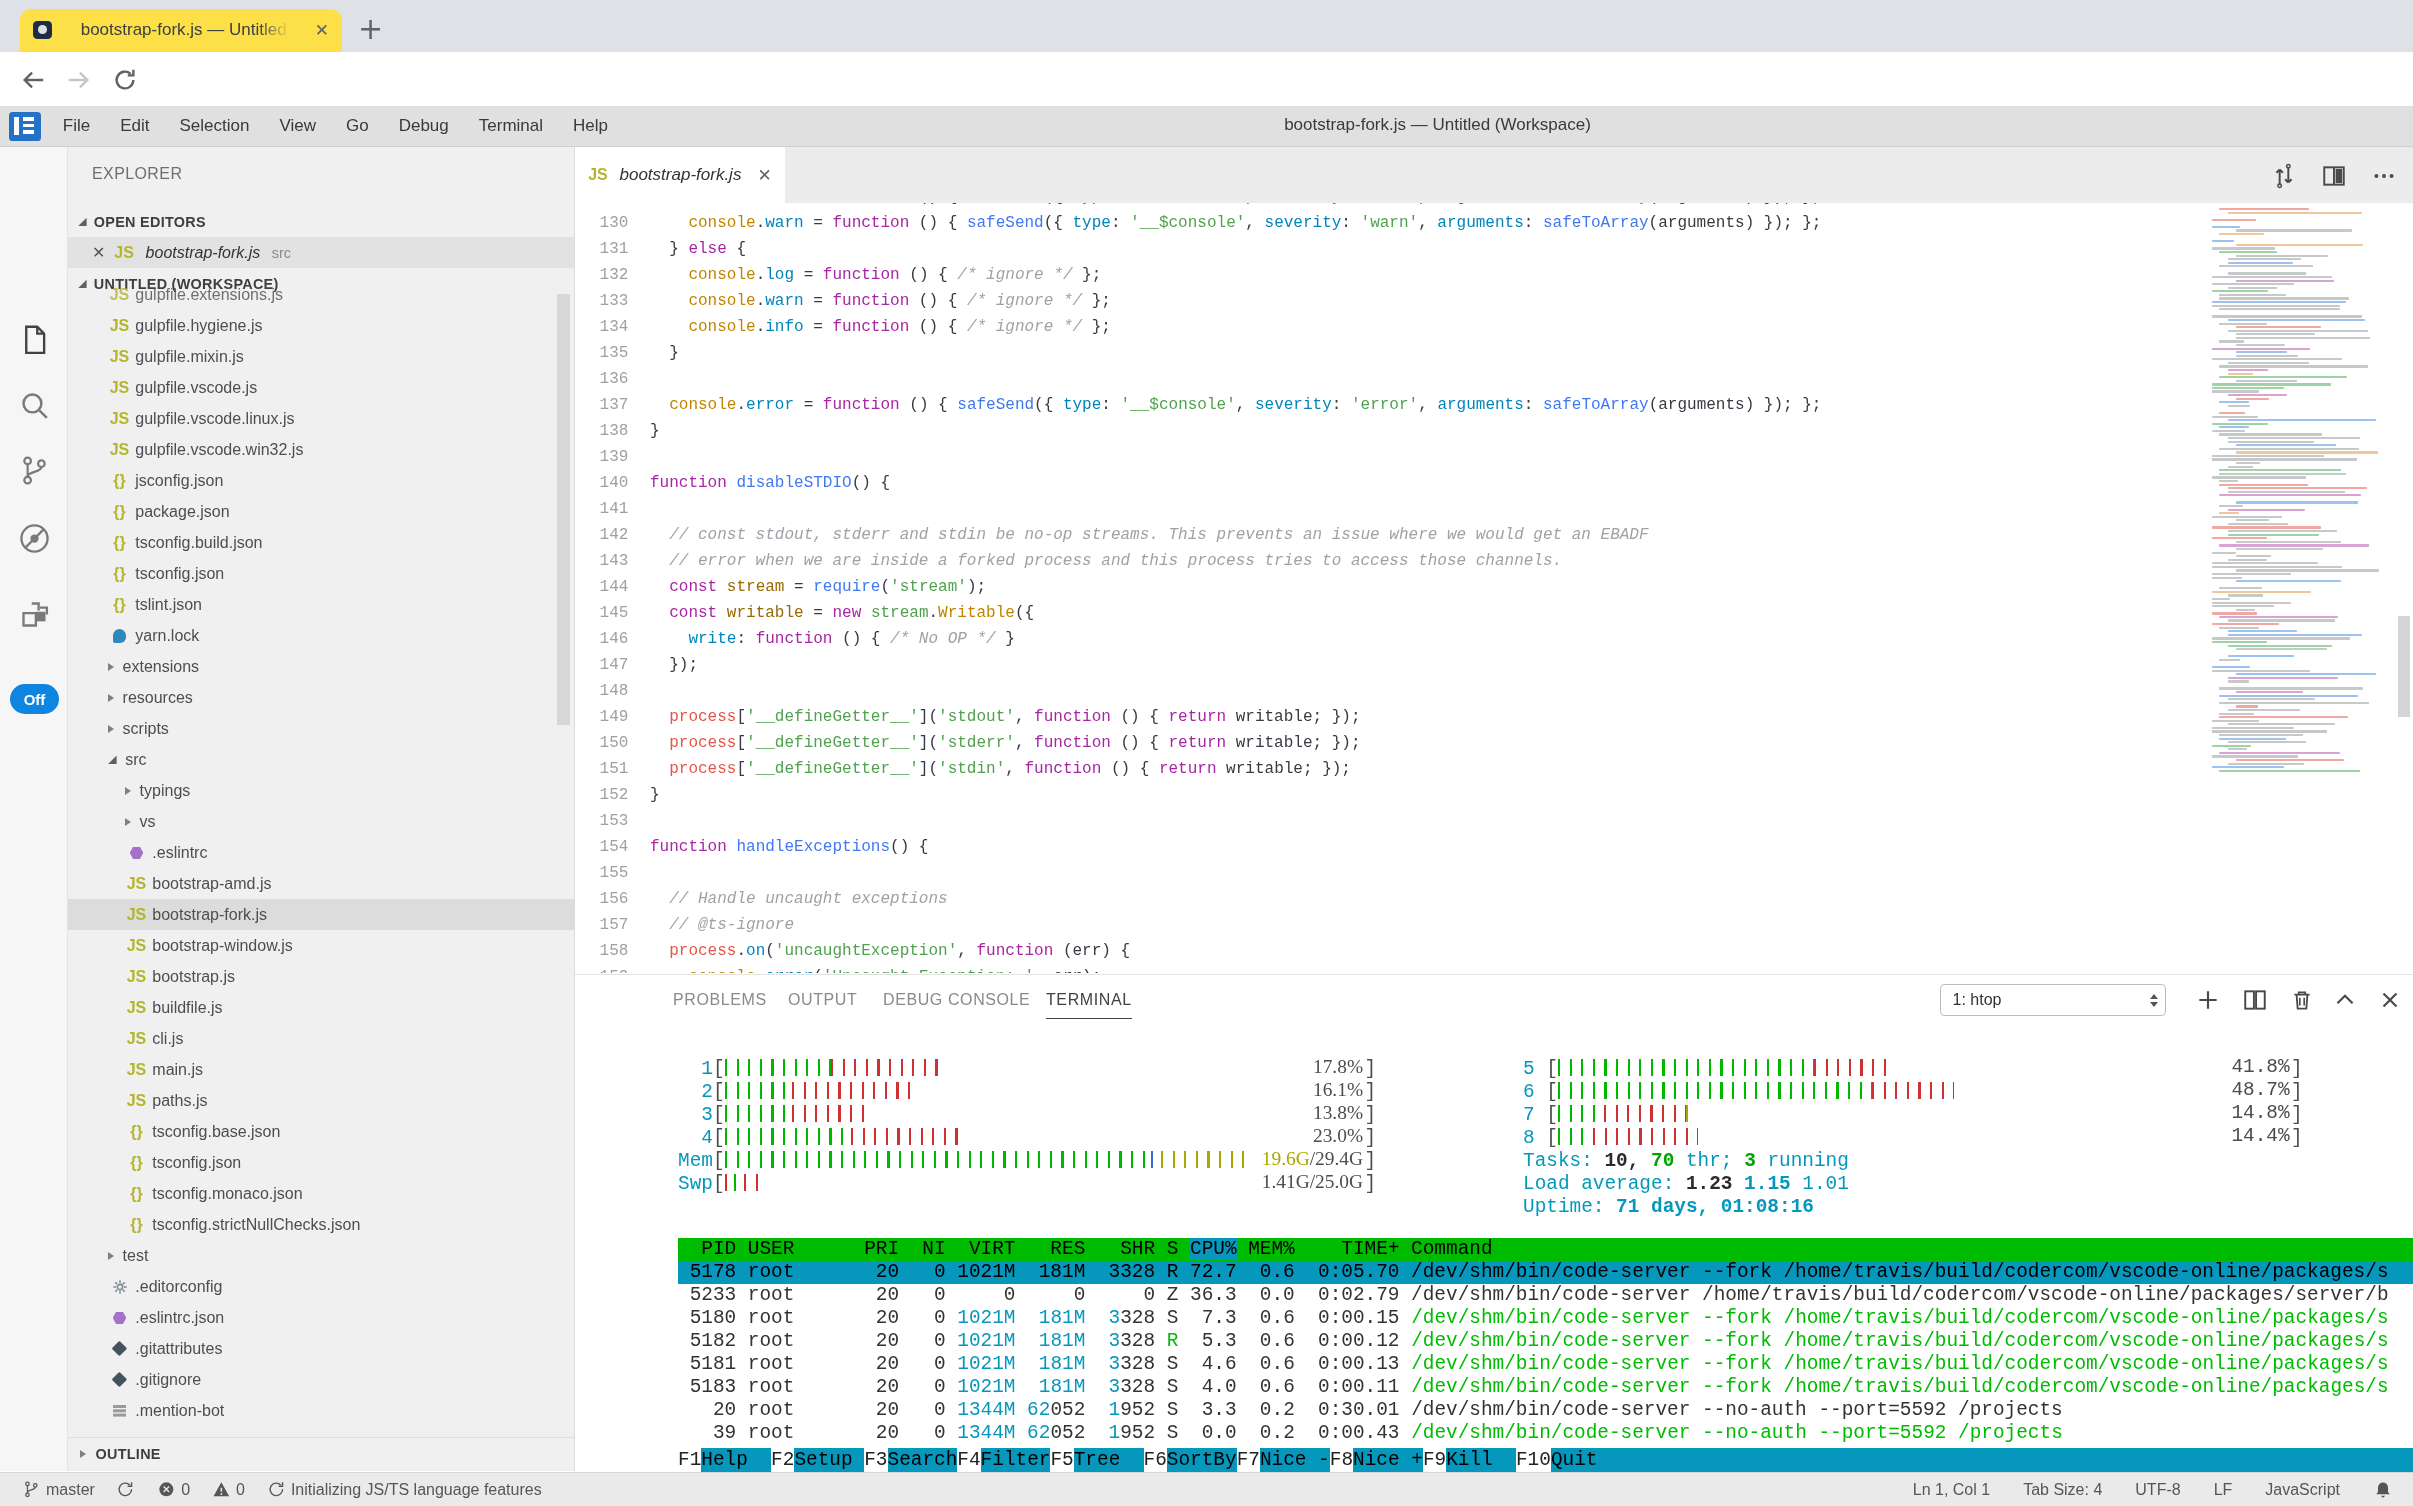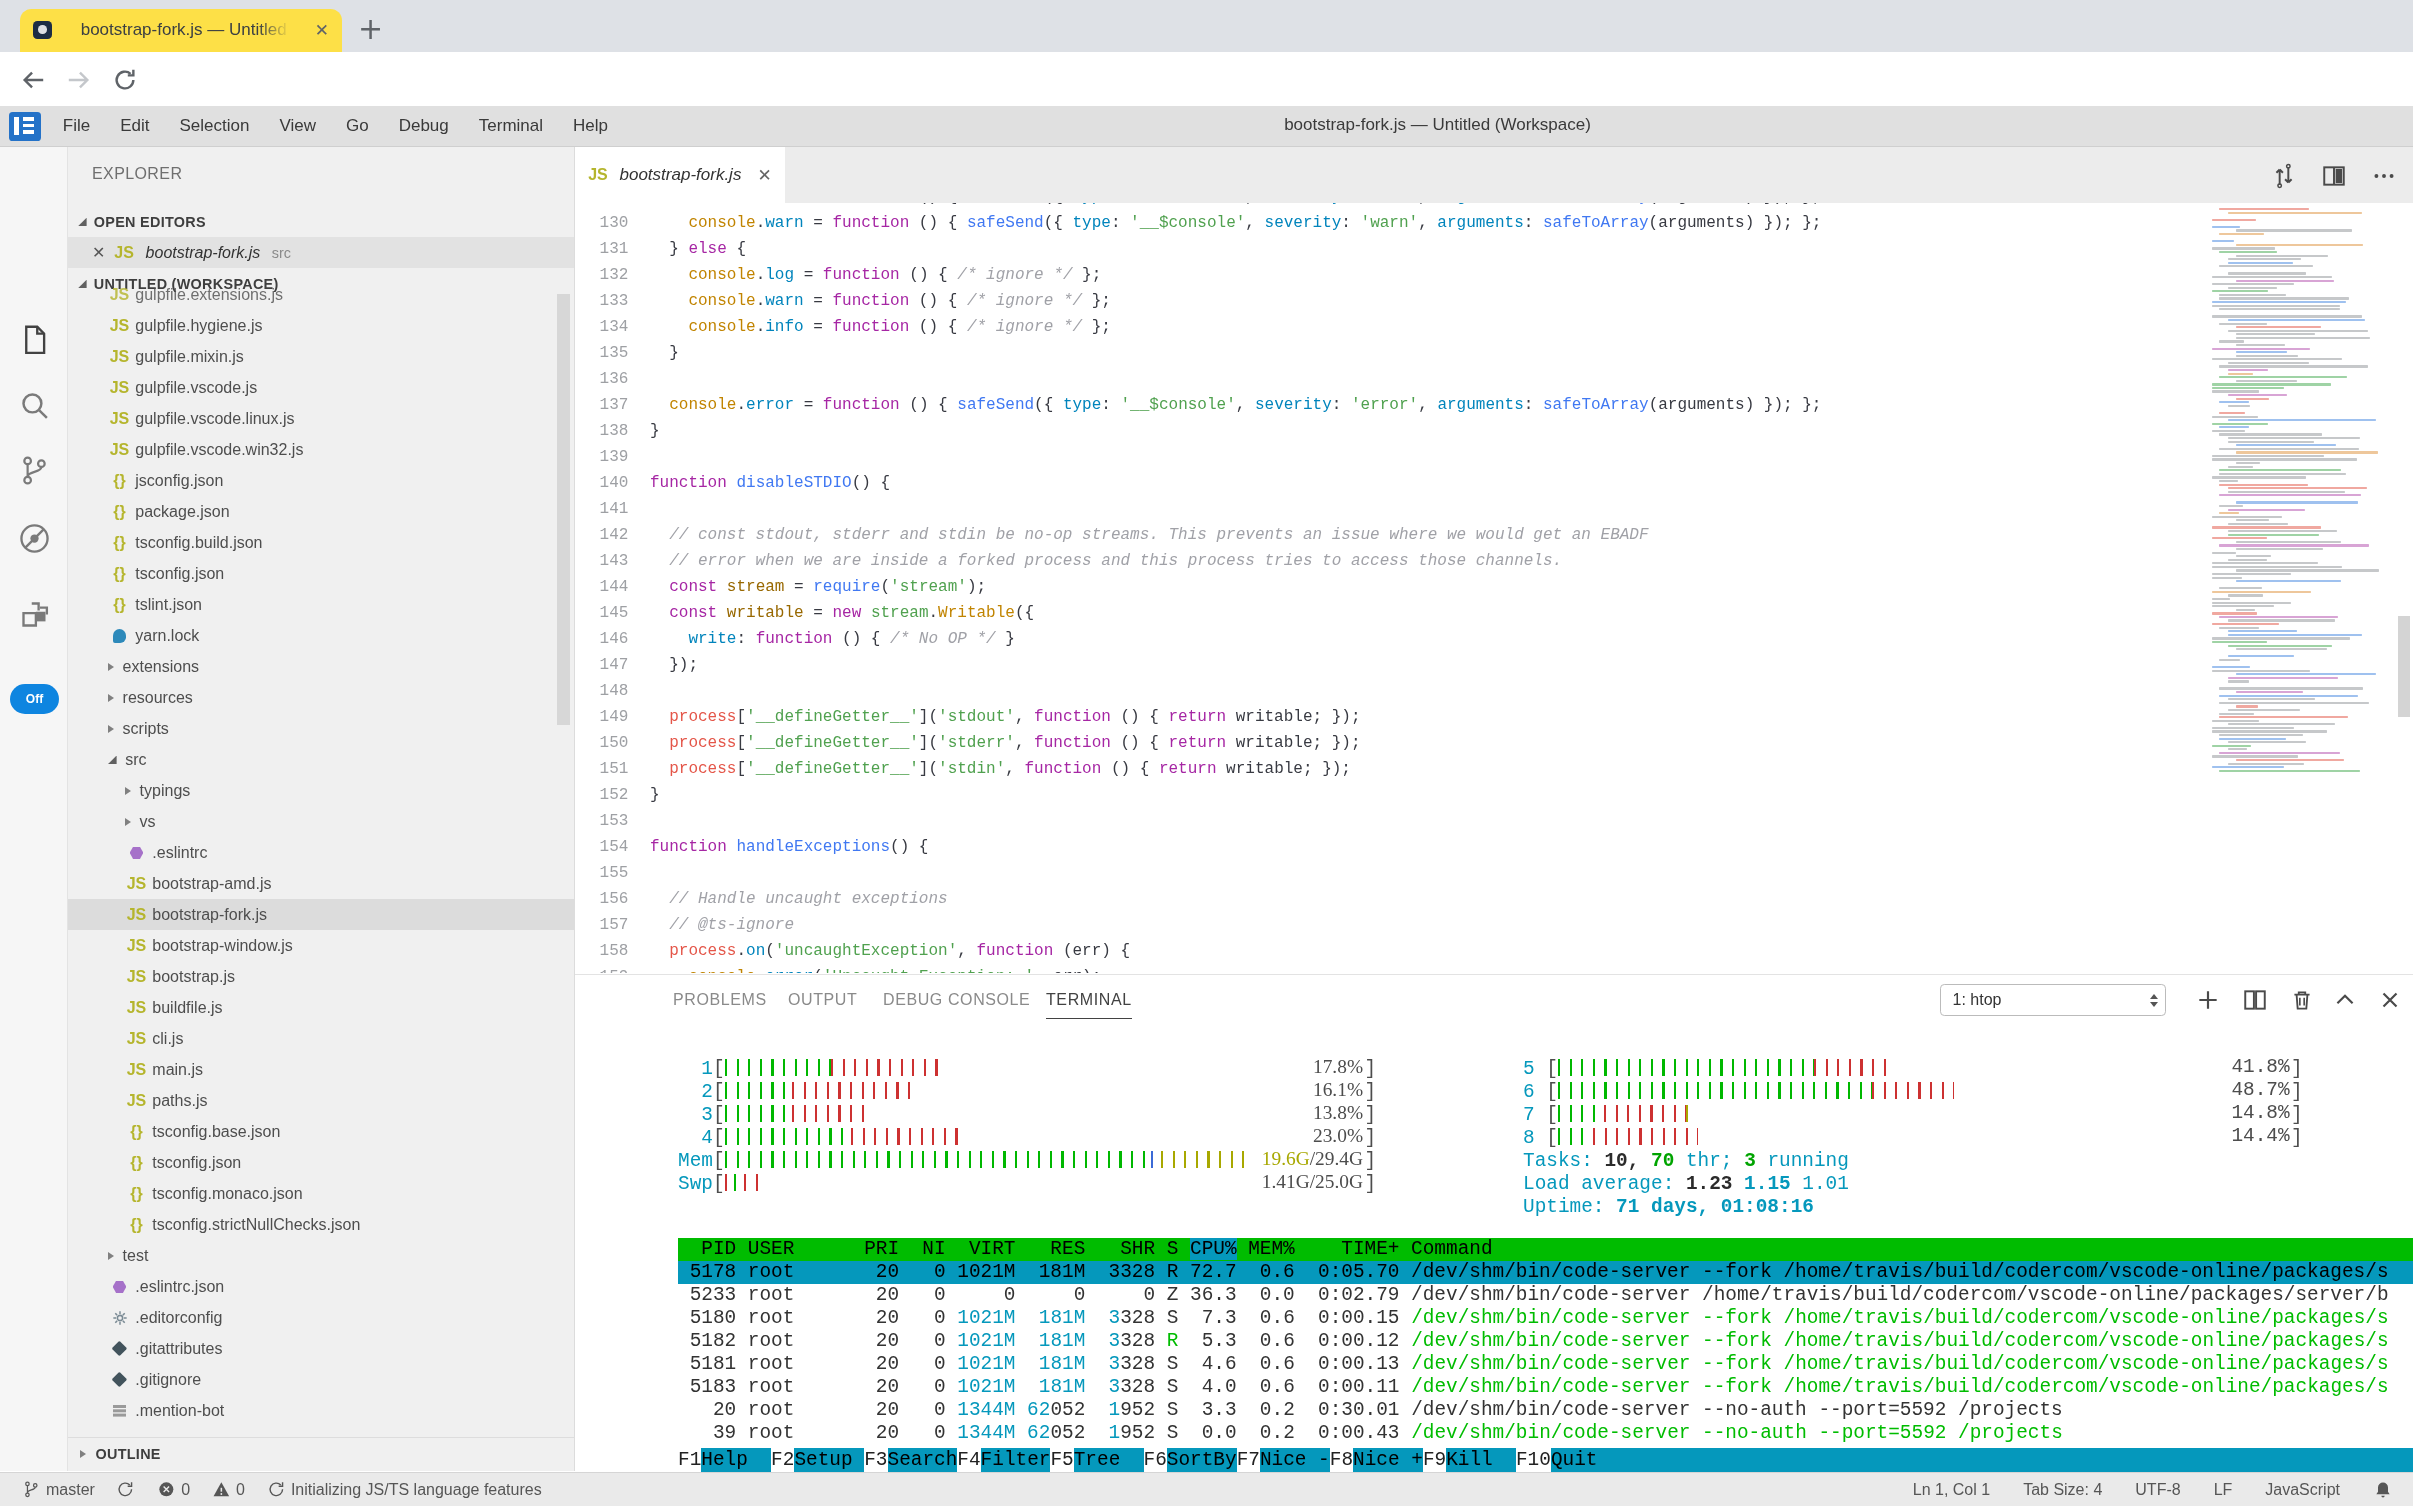--- a/index.html
+++ b/index.html
@@ -40,21 +40,21 @@
   #vslogo .b3{left:14.4px;top:12.2px;width:11.5px;height:3.6px;}
   #vslogo .b4{left:14.4px;top:18.7px;width:11.5px;height:3.6px;}
   .menu-item{font-size:17px;color:#3a3a3a;padding:0 15px;}
   #wintitle{position:absolute;left:1186px;top:115px;width:503px;text-align:center;font-size:17px;color:#3a3a3a;}
 
   
   #activitybar{left:0;top:147px;width:68px;height:1324px;background:#f6f6f6;border-right:0.7px solid #e3e3e3;box-sizing:border-box;}
   .actic{position:absolute;left:18px;width:33px;height:33px;color:#7a7a7a;}
   .actic.active{color:#424242;}
   #offbadge{left:10px;top:537px;width:49px;height:30px;border-radius:15px;background:#0e85e0;color:#fff;
-            font-size:12px;font-weight:bold;display:flex;align-items:center;justify-content:center;}
+            font-size:15px;font-weight:bold;display:flex;align-items:center;justify-content:center;}
 
   
   #sidebar{left:68px;top:147px;width:507px;height:1324px;background:#f0f0f0;border-right:0.7px solid #dcdcdc;box-sizing:border-box;overflow:hidden;}
   #expl-title{position:absolute;left:24px;top:18px;font-size:16px;color:#6f6f6f;letter-spacing:0.4px;}
   .sect-head{position:absolute;left:0;width:100%;height:32px;display:flex;align-items:center;font-size:14.4px;font-weight:bold;color:#3e3e3e;letter-spacing:0.3px;}
   .tw-exp{width:8.6px;height:8.6px;background:#606060;clip-path:polygon(100% 0,100% 100%,0 100%);margin:0 7.2px 0 10px;flex:0 0 auto;}
   .tw-col{width:0;height:0;border-left:6.5px solid #808080;border-top:4.3px solid transparent;border-bottom:4.3px solid transparent;margin:0 9.3px 0 12.2px;flex:0 0 auto;}
   #openrow{position:absolute;left:0;top:90px;width:100%;height:31px;background:#e2e2e2;display:flex;align-items:center;}
   #openrow .x{font-size:16px;color:#555;margin-left:24px;font-family:"DejaVu Sans",sans-serif;}
   #openrow .nm{font-size:16px;color:#333;font-style:italic;margin-left:10px;}
@@ -431,32 +431,32 @@
             <span class="ico-json">{}</span>
           </span>
           <span>tsconfig.strictNullChecks.json</span>
         </div>
         <div class="frow" style="padding-left: 40px;">
           <span class="tw-col" style="margin: 0px 8.6px 0px 0px;"></span>
           <span>test</span>
         </div>
         <div class="frow" style="padding-left: 40px;">
           <span class="fi" style="margin-right: 4.3px;">
-            <span class="ico-eslint"></span>
-          </span>
-          <span>.eslintrc.json</span>
-        </div>
-        <div class="frow" style="padding-left: 40px;">
-          <span class="fi" style="margin-right: 4.3px;">
             <svg width="16" height="16" viewBox="0 0 24 24">
               <circle cx="12" cy="12" r="4" fill="none" stroke="#7a8a94" stroke-width="2.4"></circle>
               <path d="M12 2v4M12 18v4M2 12h4M18 12h4M4.9 4.9l2.8 2.8M16.3 16.3l2.8 2.8M19.1 4.9l-2.8 2.8M7.7 16.3l-2.8 2.8" stroke="#7a8a94" stroke-width="2.2"></path>
             </svg>
           </span>
           <span>.editorconfig</span>
+        </div>
+        <div class="frow" style="padding-left: 40px;">
+          <span class="fi" style="margin-right: 4.3px;">
+            <span class="ico-eslint"></span>
+          </span>
+          <span>.eslintrc.json</span>
         </div>
         <div class="frow" style="padding-left: 40px;">
           <span class="fi" style="margin-right: 4.3px;">
             <span class="ico-git"></span>
           </span>
           <span>.gitattributes</span>
         </div>
         <div class="frow" style="padding-left: 40px;">
           <span class="fi" style="margin-right: 4.3px;">
             <span class="ico-git"></span>

